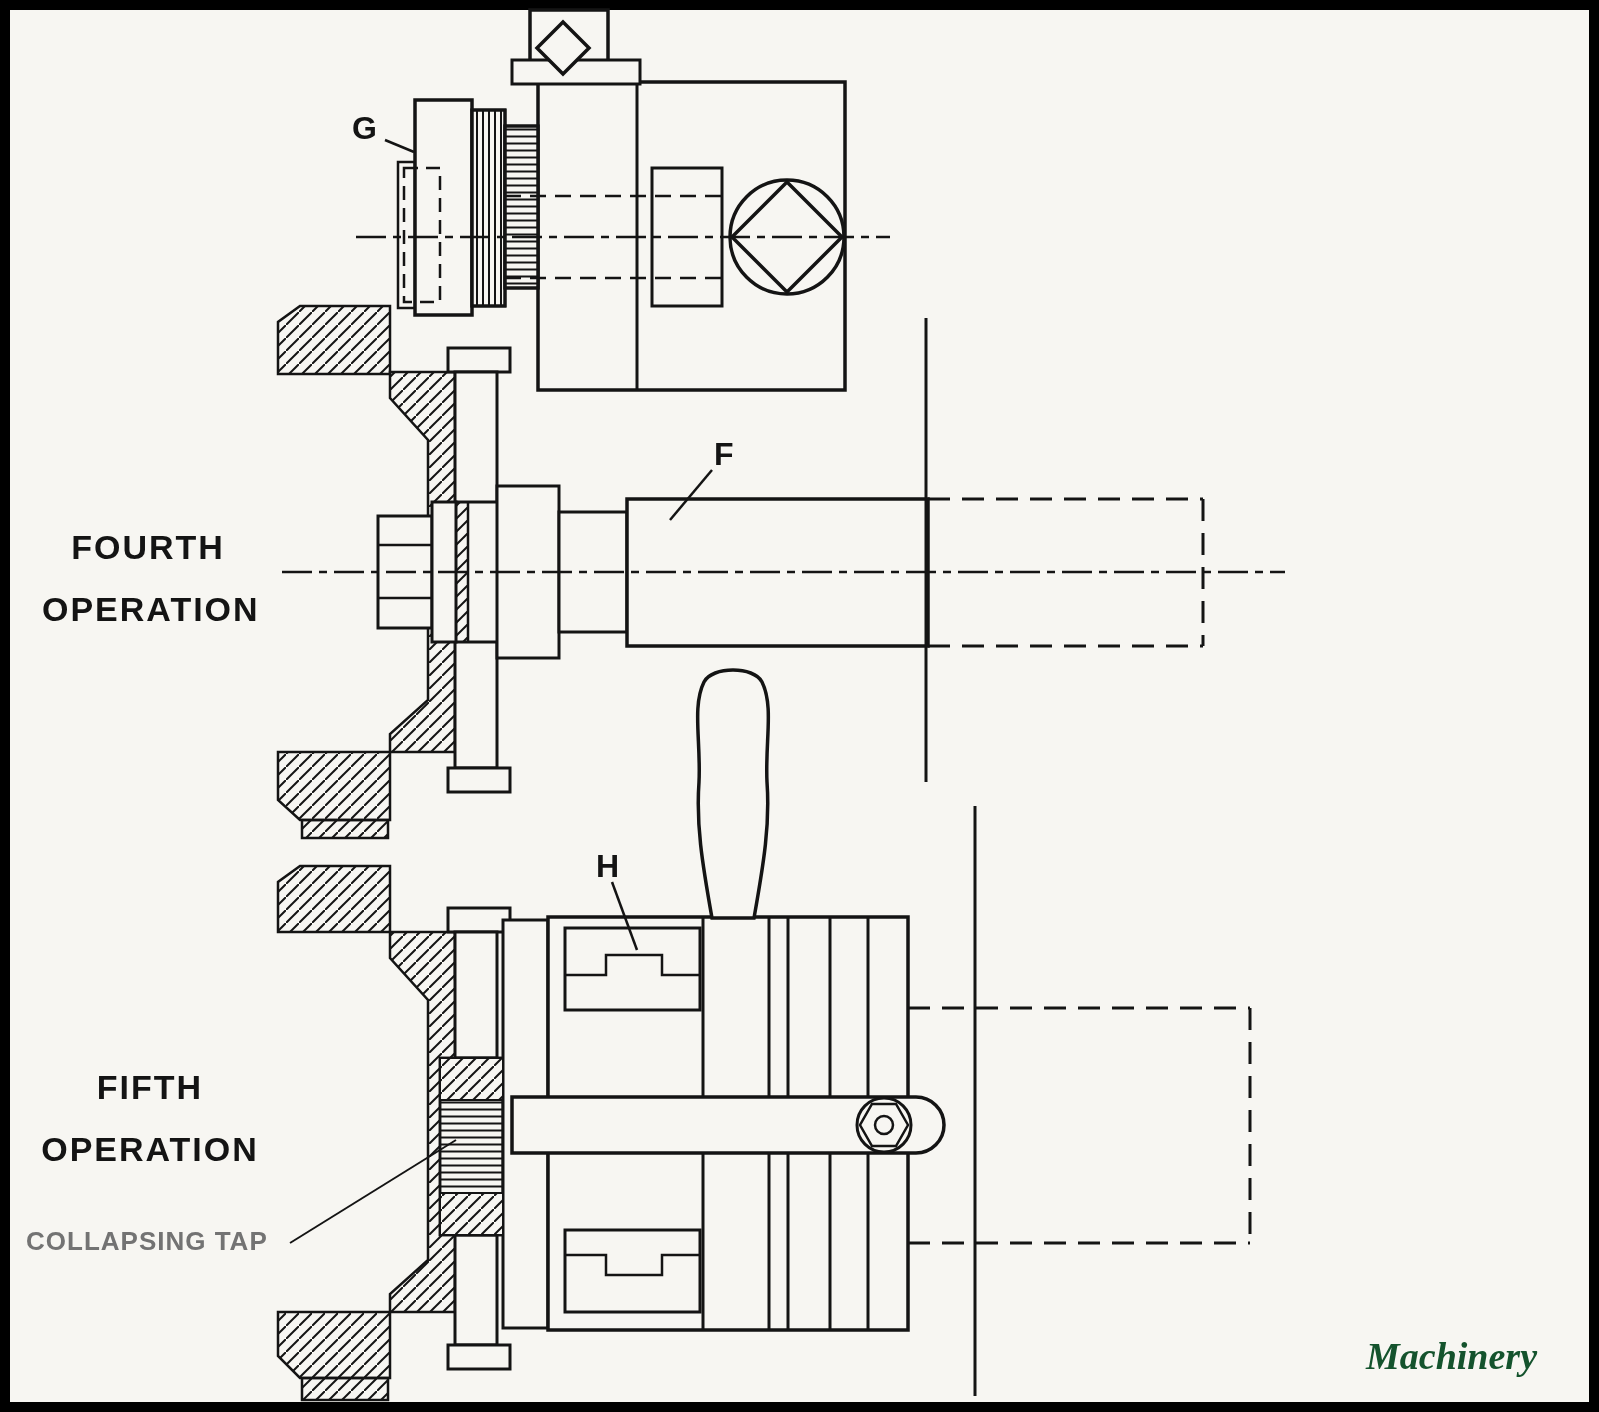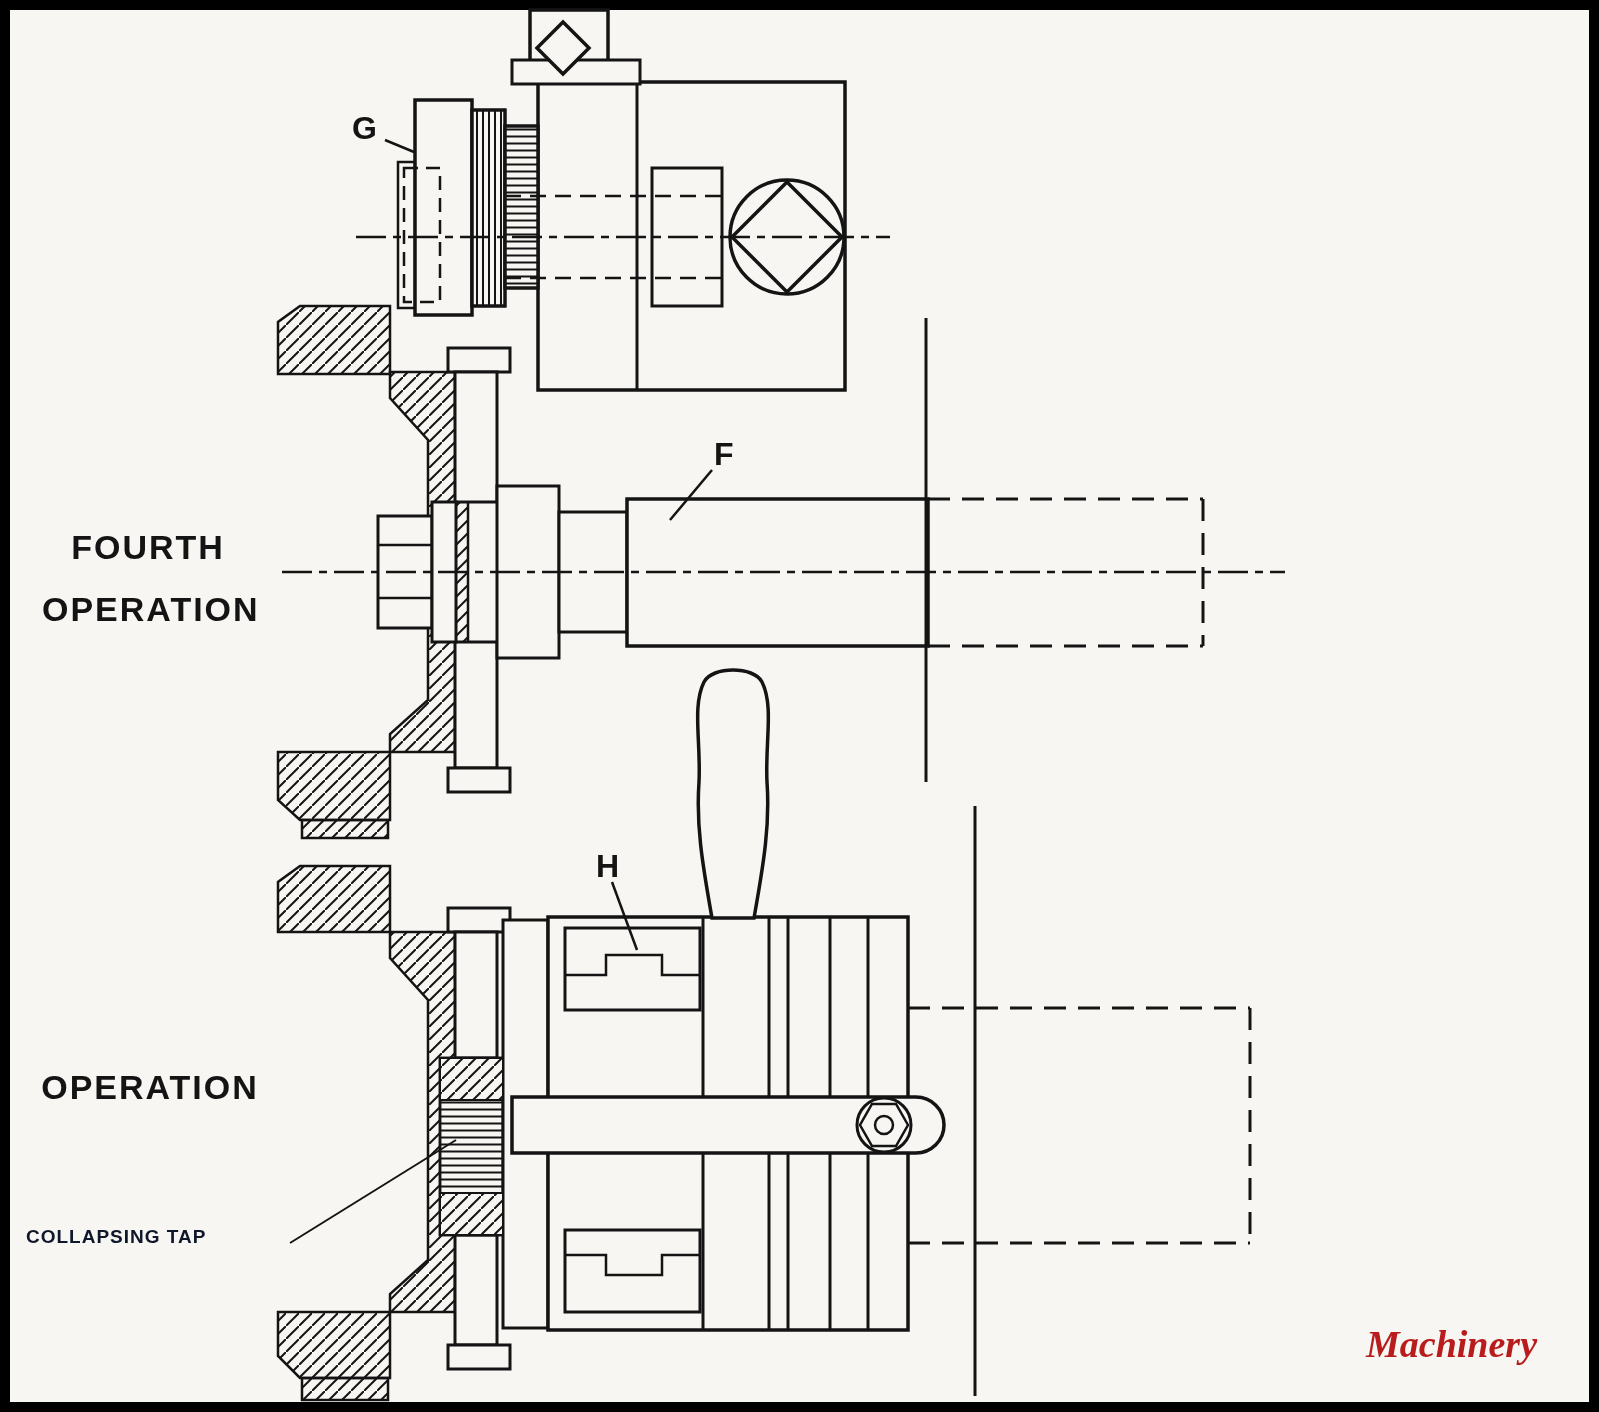--- a/index.html
+++ b/index.html
@@ -24,31 +24,32 @@
   }
   .part-label{
     position:absolute;
     font-weight:bold;
     font-size:32px;
     color:#141414;
   }
   .note-label{
     position:absolute;
     font-weight:bold;
-    font-size:19px;
+    font-size:26px;
     letter-spacing:1px;
-    color:#0f172a;
+    color:#737373;
   }
   .signature{
     position:absolute;
     font-family:"Liberation Serif", serif;
     font-style:italic;
     font-weight:bold;
     font-size:38px;
-    color:#b91c1c;
+    color:#14532d;
+    margin-top:12px;
   }
 </style>
 </head>
 <body>
 
 <div id="stage">
 
   <svg id="drawing" width="1599" height="1412" viewBox="0 0 1599 1412">
     <defs>
       <pattern id="hatch" width="13" height="13" patternUnits="userSpaceOnUse">
@@ -184,20 +185,21 @@
     <line x1="612" y1="882" x2="637" y2="950" stroke="#141414" stroke-width="2.5"></line>
     <line x1="290" y1="1243" x2="456" y2="1140" stroke="#141414" stroke-width="2"></line>
   </svg>
 
   <div class="op-label" style="left:42px; top:516px; width:212px;">
     <div>FOURTH</div>
     <div>OPERATION</div>
   </div>
 
   <div class="op-label" style="left:36px; top:1056px; width:228px;">
+    <div>FIFTH</div>
     <div>OPERATION</div>
   </div>
 
   <div class="part-label" style="left:352px; top:110px;">G</div>
 
   <div class="part-label" style="left:714px; top:436px;">F</div>
 
   <div class="part-label" style="left:596px; top:848px;">H</div>
 
   <div class="note-label" style="left:26px; top:1226px;">COLLAPSING TAP</div>

